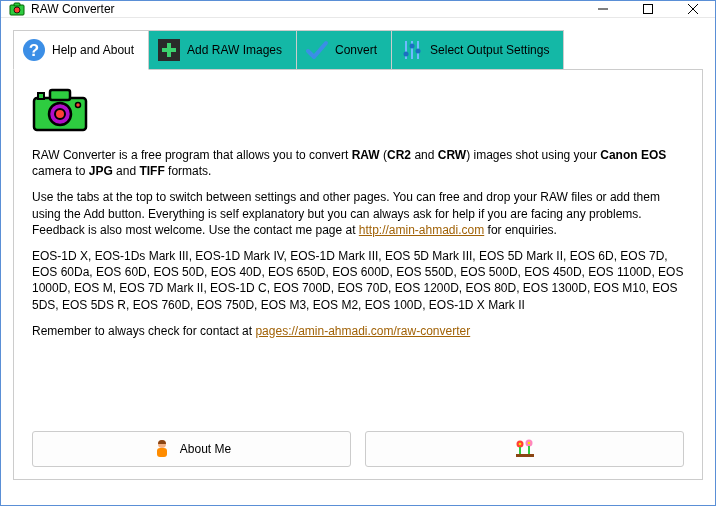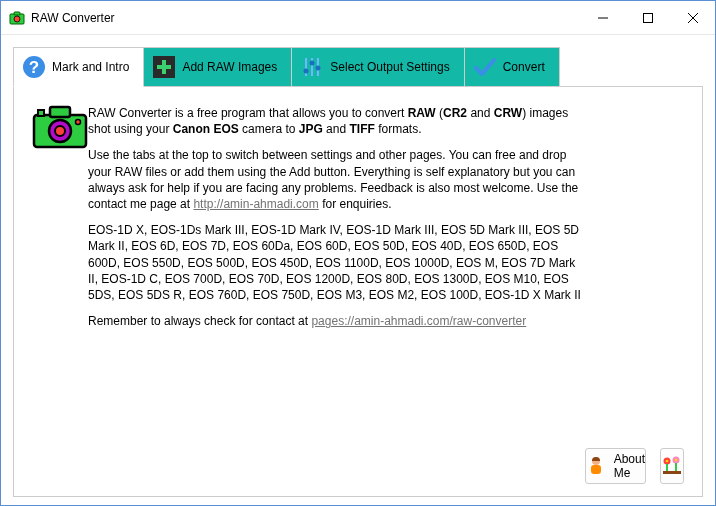--- a/index.html
+++ b/index.html
@@ -6,21 +6,21 @@
   body {
     font-family: "Segoe UI", Tahoma, sans-serif;
     font-size: 12px;
     background: #fff;
     width: 716px;
     height: 506px;
     overflow: hidden;
     border: 1px solid #5a8fd6;
   }
   .titlebar {
-    height: 34px;
+    height: 17px;
     display: flex;
     align-items: center;
     padding-left: 8px;
     background: #fff;
     border-bottom: 1px solid #e8e8e8;
   }
   .titlebar .app-icon {
     width: 16px; height: 16px; margin-right: 6px;
   }
   .titlebar .title { flex: 1; font-size: 12px; color: #000; }
@@ -53,30 +53,30 @@
   .tab:not(.active) { background: #14b8a6; }
   .tab-icon { width: 24px; height: 24px; display:flex; align-items:center; justify-content:center; }
 
   .tab-panel {
     border: 1px solid #ccc;
     border-top: 1px solid #ccc;
     margin-top: -1px;
     flex: 1;
     padding: 18px 18px 12px 18px;
     display: flex;
-    flex-direction: row;
+    flex-direction: column;
     position: relative;
     z-index: 1;
   }
 
   .camera-icon { margin-bottom: 12px; }
 
   .body-text { color: #000; line-height: 1.35; font-size: 12px; }
   .body-text p { margin-bottom: 10px; }
-  .body-text a { color: #737373; text-decoration: underline; }
+  .body-text a { color: #a16207; text-decoration: underline; }
   .body-text b { font-weight: 600; }
 
   .bottom-buttons {
     display: flex; gap: 14px; margin-top: auto;
   }
   .big-btn {
     flex: 1;
     display: flex; align-items: center; justify-content: center; gap: 8px;
     border: 1px solid #ccc; border-radius: 3px;
     background: #fdfdfd;
@@ -120,52 +120,52 @@
 <div class="content-area">
 
   <div class="tabs-row">
     <div class="tab active">
       <span class="tab-icon">
         <svg width="24" height="24">
             <circle cx="12" cy="12" r="11" fill="#3b8ee6"></circle>
             <text x="12" y="18" text-anchor="middle" font-size="17" font-weight="bold" fill="#fff">?</text>
           </svg>
       </span>
-      <span>Mark and Intro</span>
+      <span>Help and About</span>
     </div>
     <div class="tab">
       <span class="tab-icon">
         <svg width="24" height="24">
             <rect x="1" y="1" width="22" height="22" fill="#2a2a2a"></rect>
             <line x1="12" y1="5" x2="12" y2="19" stroke="#3bd16f" stroke-width="4"></line>
             <line x1="5" y1="12" x2="19" y2="12" stroke="#3bd16f" stroke-width="4"></line>
           </svg>
       </span>
       <span>Add RAW Images</span>
+    </div>
+    <div class="tab">
+      <span class="tab-icon">
+        <svg width="24" height="24">
+            <polyline points="3,13 9,19 21,5" fill="none" stroke="#3b8ee6" stroke-width="4" stroke-linecap="round" stroke-linejoin="round"></polyline>
+          </svg>
+      </span>
+      <span>Convert</span>
     </div>
     <div class="tab">
       <span class="tab-icon">
         <svg width="24" height="24">
           <line x1="6" y1="3" x2="6" y2="21" stroke="#6fb8ff" stroke-width="2"></line>
           <line x1="12" y1="3" x2="12" y2="21" stroke="#6fb8ff" stroke-width="2"></line>
           <line x1="18" y1="3" x2="18" y2="21" stroke="#6fb8ff" stroke-width="2"></line>
           <circle cx="6" cy="16" r="2.5" fill="#1b6fc2"></circle>
           <circle cx="12" cy="8" r="2.5" fill="#1b6fc2"></circle>
           <circle cx="18" cy="13" r="2.5" fill="#1b6fc2"></circle>
         </svg>
       </span>
       <span>Select Output Settings</span>
-    </div>
-    <div class="tab">
-      <span class="tab-icon">
-        <svg width="24" height="24">
-            <polyline points="3,13 9,19 21,5" fill="none" stroke="#3b8ee6" stroke-width="4" stroke-linecap="round" stroke-linejoin="round"></polyline>
-          </svg>
-      </span>
-      <span>Convert</span>
     </div>
   </div>
 
   <div class="tab-panel">
     <div class="camera-icon">
       <svg width="56" height="44" viewBox="0 0 56 44">
         <rect x="2" y="10" width="52" height="32" rx="3" fill="#2ecc40" stroke="#000" stroke-width="2.5"></rect>
         <rect x="18" y="2" width="20" height="10" rx="2" fill="#2ecc40" stroke="#000" stroke-width="2.5"></rect>
         <rect x="6" y="5" width="6" height="6" fill="#2ecc40" stroke="#000" stroke-width="2"></rect>
         <circle cx="28" cy="26" r="11" fill="#b10dc9" stroke="#000" stroke-width="2.5"></circle>

